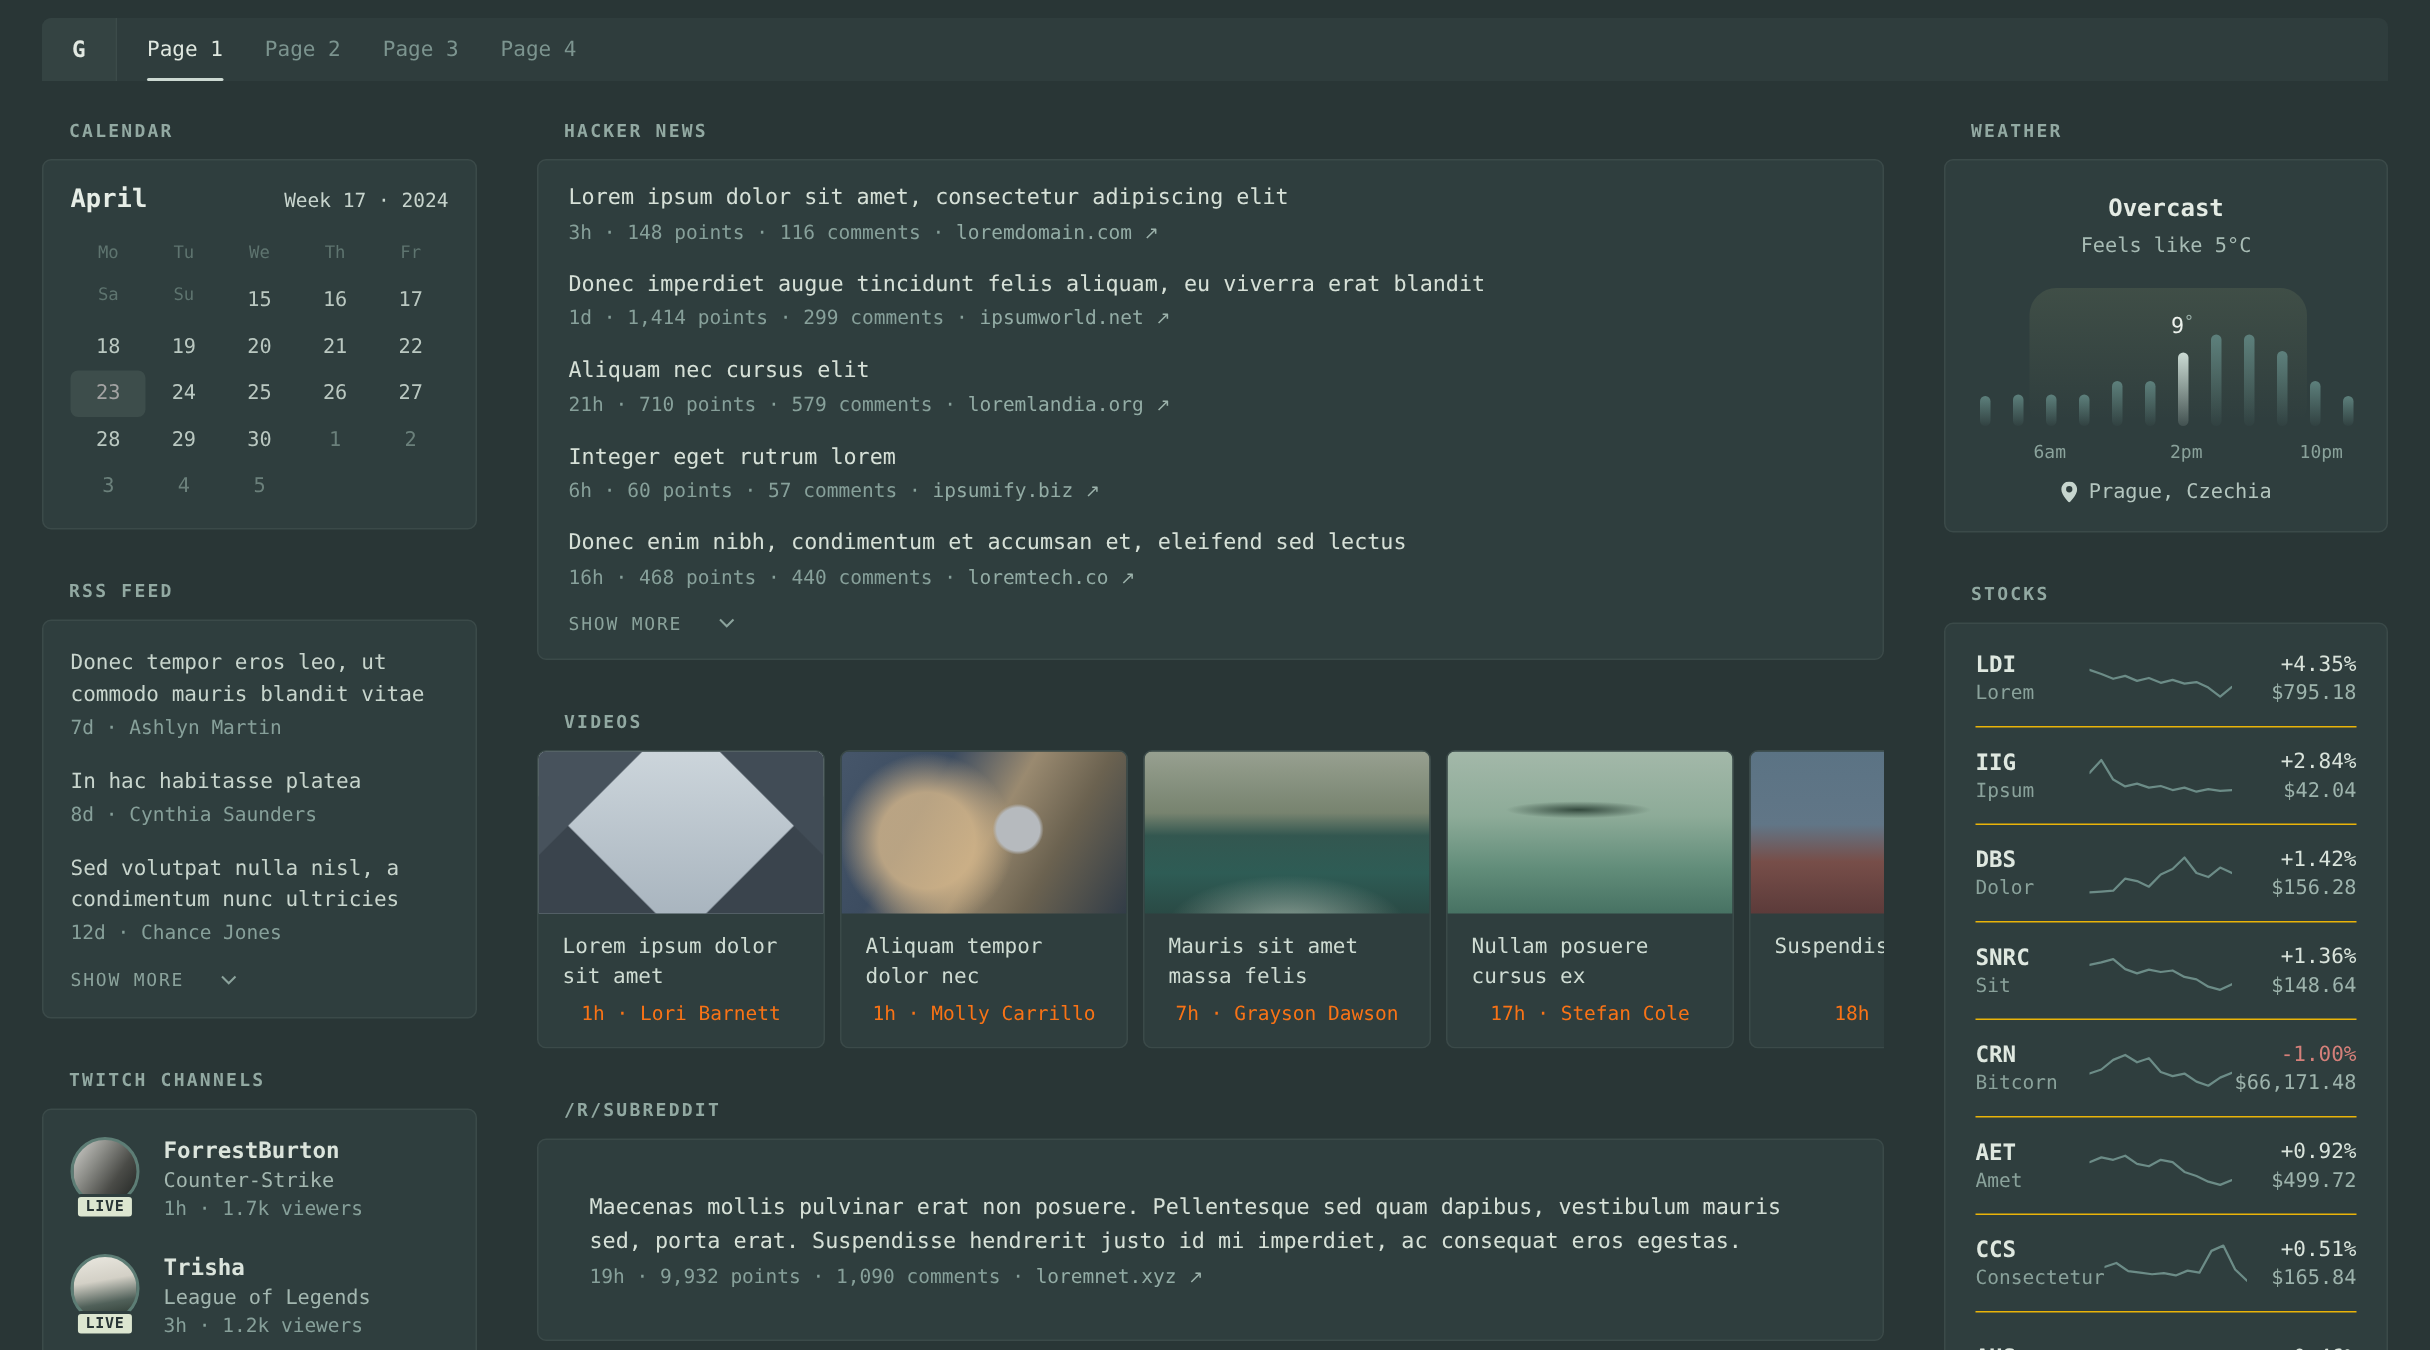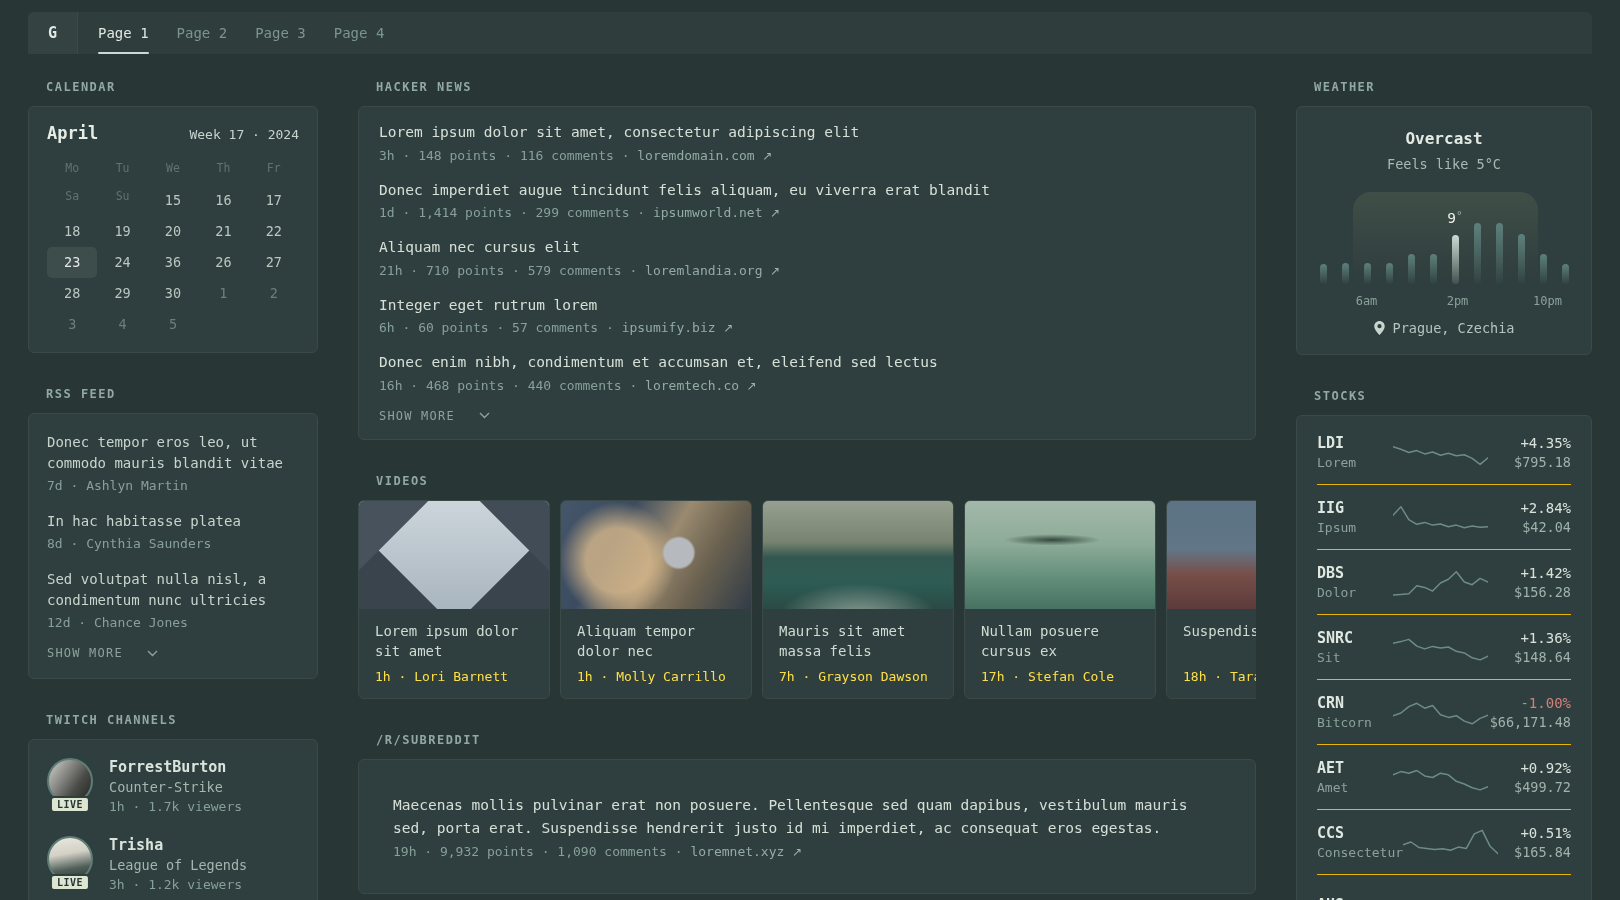--- a/index.html
+++ b/index.html
@@ -29,21 +29,21 @@
                letter-spacing:1.2px; color:#8ba39c; cursor:pointer; }
   .show-more svg { stroke:#8ba39c; }
   
   .cal-card { padding:16px 18px 12px; }
   .cal-top { display:flex; justify-content:space-between; align-items:baseline; }
   .cal-month { font-size:17px; font-weight:600; color:#e6ede6; }
   .cal-week { font-size:13px; color:#c7d4cd; }
   .cal-grid { margin-top:14px; display:grid; grid-template-columns:repeat(5,1fr); text-align:center; }
   .wd { font-size:11.5px; color:#5e746f; padding:4px 0 10px; }
   .day { font-size:13.5px; color:#bac8c1; height:31px; line-height:31px; border-radius:5px; }
-  .day.sel { background:#3d4d4b; color:#e5e5e5; }
+  .day.sel { background:#3d4d4b; color:#a3a3a3; }
   .day.dim { color:#6b807b; }
   
   .rss-card { padding:18px; }
   .rss-item + .rss-item { margin-top:18px; }
   .rss-title { font-size:14px; color:#c8d5cd; line-height:1.5; cursor:pointer; }
   .meta { font-size:13px; color:#87a09a; margin-top:4px; }
   
   .tw-card { padding:18px; }
   .tw-item { display:flex; gap:16px; align-items:flex-start; cursor:pointer; }
   .tw-item + .tw-item { margin-top:22px; }
@@ -84,21 +84,21 @@
   .thumb-3 { background:
       radial-gradient(ellipse 60% 45% at 50% 108%, rgba(225,235,220,.55), transparent 70%),
       linear-gradient(180deg,#97a090 0%,#77836f 38%,#335750 52%,#2e5c55 75%,#2a4a45 100%); }
   .thumb-4 { background:
       radial-gradient(ellipse 34% 7% at 46% 36%, rgba(35,55,45,.85), transparent 75%),
       linear-gradient(180deg,#a3b8a9 0%,#8dab98 40%,#628d7a 72%,#477263 100%); }
   .thumb-5 { background:
       radial-gradient(ellipse 16% 30% at 62% 58%, rgba(25,30,35,.8), transparent 75%),
       linear-gradient(180deg,#5b7384 0%,#617687 45%,#774e49 68%,#5c3b3a 100%); }
   .vid-title { margin:12px 16px 0; font-size:14px; color:#cfdcd3; line-height:1.45; height:41px; overflow:hidden; }
-  .vid-meta { margin:7px 16px 0; font-size:13px; color:#fde047; }
+  .vid-meta { margin:7px 16px 0; font-size:13px; color:#f97316;text-align:center; }
   
   .w-card { padding:18px; text-align:center; }
   .w-cond { font-size:16px; font-weight:600; color:#e4ebe4; margin-top:4px; }
   .w-feels { font-size:13.5px; color:#a7bbb4; margin-top:8px; }
   .w-chart { position:relative; width:249px; margin:24px auto 0; height:96px; }
   .w-day { position:absolute; left:33px; width:185px; top:-4px; height:96px; border-radius:18px;
            background:linear-gradient(180deg,rgba(196,208,140,0.11),rgba(196,208,140,0) 92%); }
   .w-bars { position:absolute; left:0; bottom:8px; display:flex; gap:15px; align-items:flex-end; }
   .wbar { width:7px; border-radius:4px; background:linear-gradient(180deg,#5d807c 0%,rgba(93,128,124,0.05) 100%); }
   .wbar.hl { background:linear-gradient(180deg,#cbdbd4 0%,rgba(203,219,212,0.12) 100%); }
@@ -161,21 +161,21 @@
             <div class="day">15</div>
             <div class="day">16</div>
             <div class="day">17</div>
             <div class="day">18</div>
             <div class="day">19</div>
             <div class="day">20</div>
             <div class="day">21</div>
             <div class="day">22</div>
             <div class="day sel">23</div>
             <div class="day">24</div>
-            <div class="day">36</div>
+            <div class="day">25</div>
             <div class="day">26</div>
             <div class="day">27</div>
             <div class="day">28</div>
             <div class="day">29</div>
             <div class="day">30</div>
             <div class="day dim">1</div>
             <div class="day dim">2</div>
             <div class="day dim">3</div>
             <div class="day dim">4</div>
             <div class="day dim">5</div>

